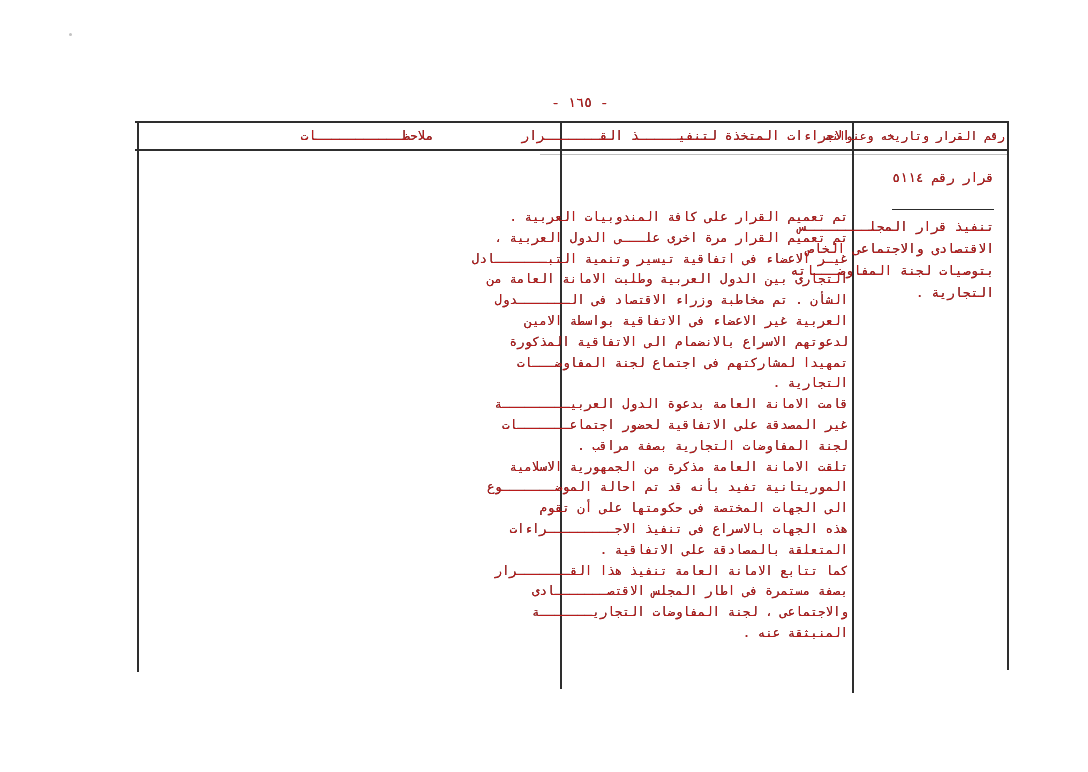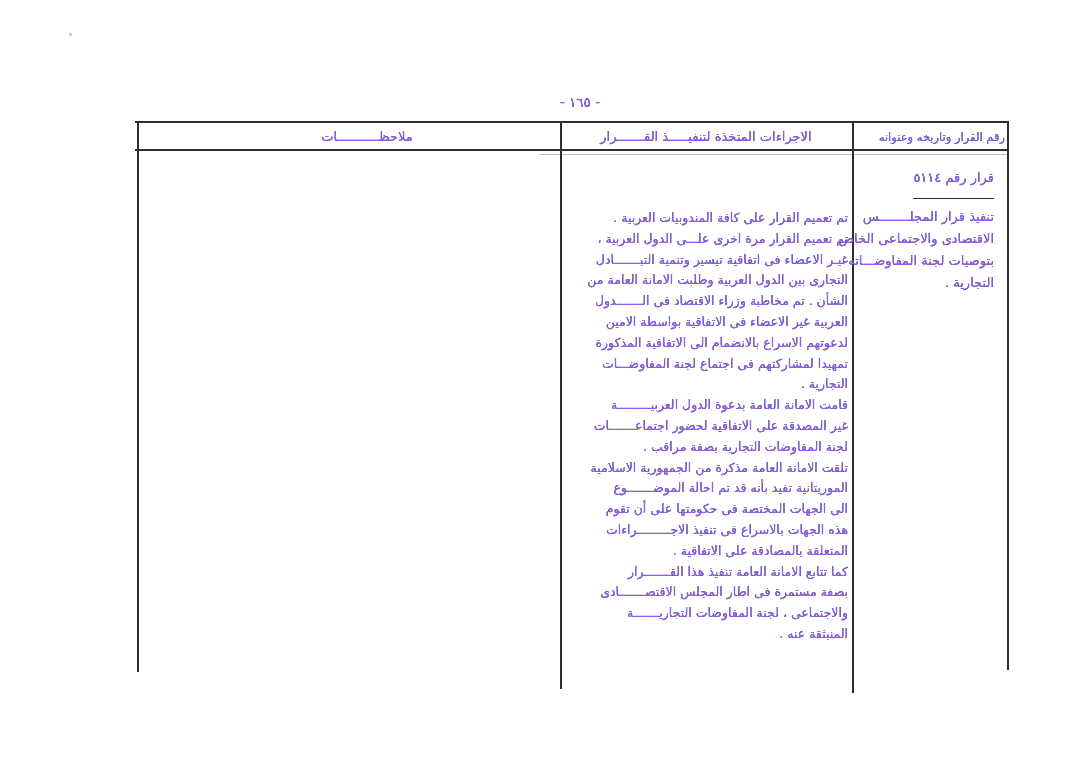--- a/index.html
+++ b/index.html
@@ -2,21 +2,21 @@
 <html lang="ar"><head>
 <meta charset="utf-8">
 <style>
   html,body{margin:0;padding:0;}
   body{
     width:1088px;height:772px;position:relative;overflow:hidden;
     background:#ffffff;
     font-family:"DejaVu Sans",sans-serif;
     color:#202020;
   }
-  .ink{color:#8b5cf6;text-shadow:0 0 .3px rgba(20,20,20,.85);}
+  .ink{color:#b91c1c;text-shadow:0 0 .3px rgba(20,20,20,.85);font-family:Liberation Mono, monospace;}
   
   .speck{position:absolute;left:69px;top:33px;width:3px;height:3px;background:#c2c2c2;border-radius:50%;}
   
   .page-number{
     position:absolute;left:535px;top:94px;width:90px;
     text-align:center;font-size:13.5px;direction:rtl;letter-spacing:1px;
   }
   
   .rule{position:absolute;background:#2e2e2e;}
   .r-top{left:135px;top:121px;width:874px;height:2px;}
@@ -35,21 +35,21 @@
   .hdr-proc{left:562px;width:288px;}
   .hdr-dec{left:854px;width:151px;font-size:11.5px;text-align:right;}
   
   .dec-col{
     position:absolute;left:853px;top:167px;width:150px;
     direction:rtl;text-align:right;box-sizing:border-box;padding-right:9px;
   }
   .dec-title-row{text-align:right;margin-bottom:7px;}
   .dec-title{
     display:inline-block;font-size:13px;line-height:18px;white-space:nowrap;
-    border-bottom:1.6px solid #2c2c2c;padding-bottom:11px;
+    border-bottom:1.6px solid #2c2c2c;padding-bottom:21px;
   }
   .dec-line{font-size:13px;line-height:22px;white-space:nowrap;}
   
   .proc-col{
     position:absolute;left:562px;top:208px;width:289px;
     direction:rtl;text-align:right;box-sizing:border-box;padding-right:3px;
   }
   .proc-line{font-size:12.5px;line-height:20.8px;white-space:nowrap;}
   
   .notes-col{position:absolute;left:139px;top:160px;width:420px;height:510px;}

